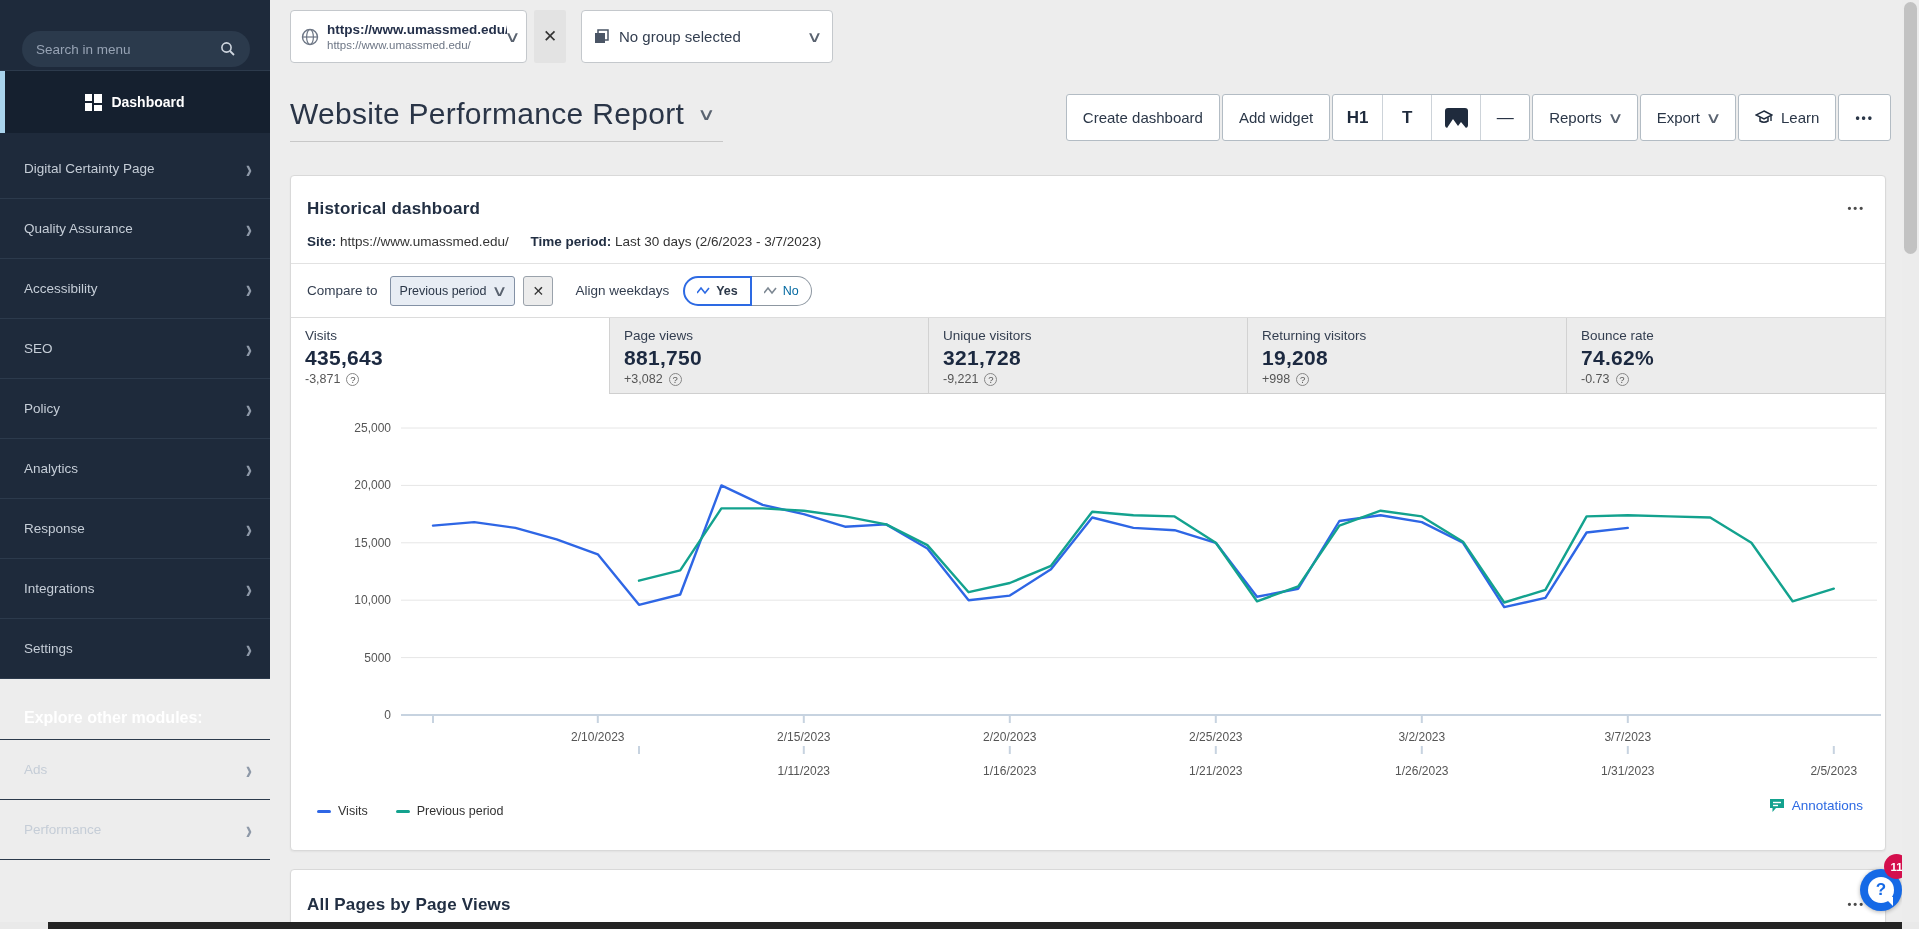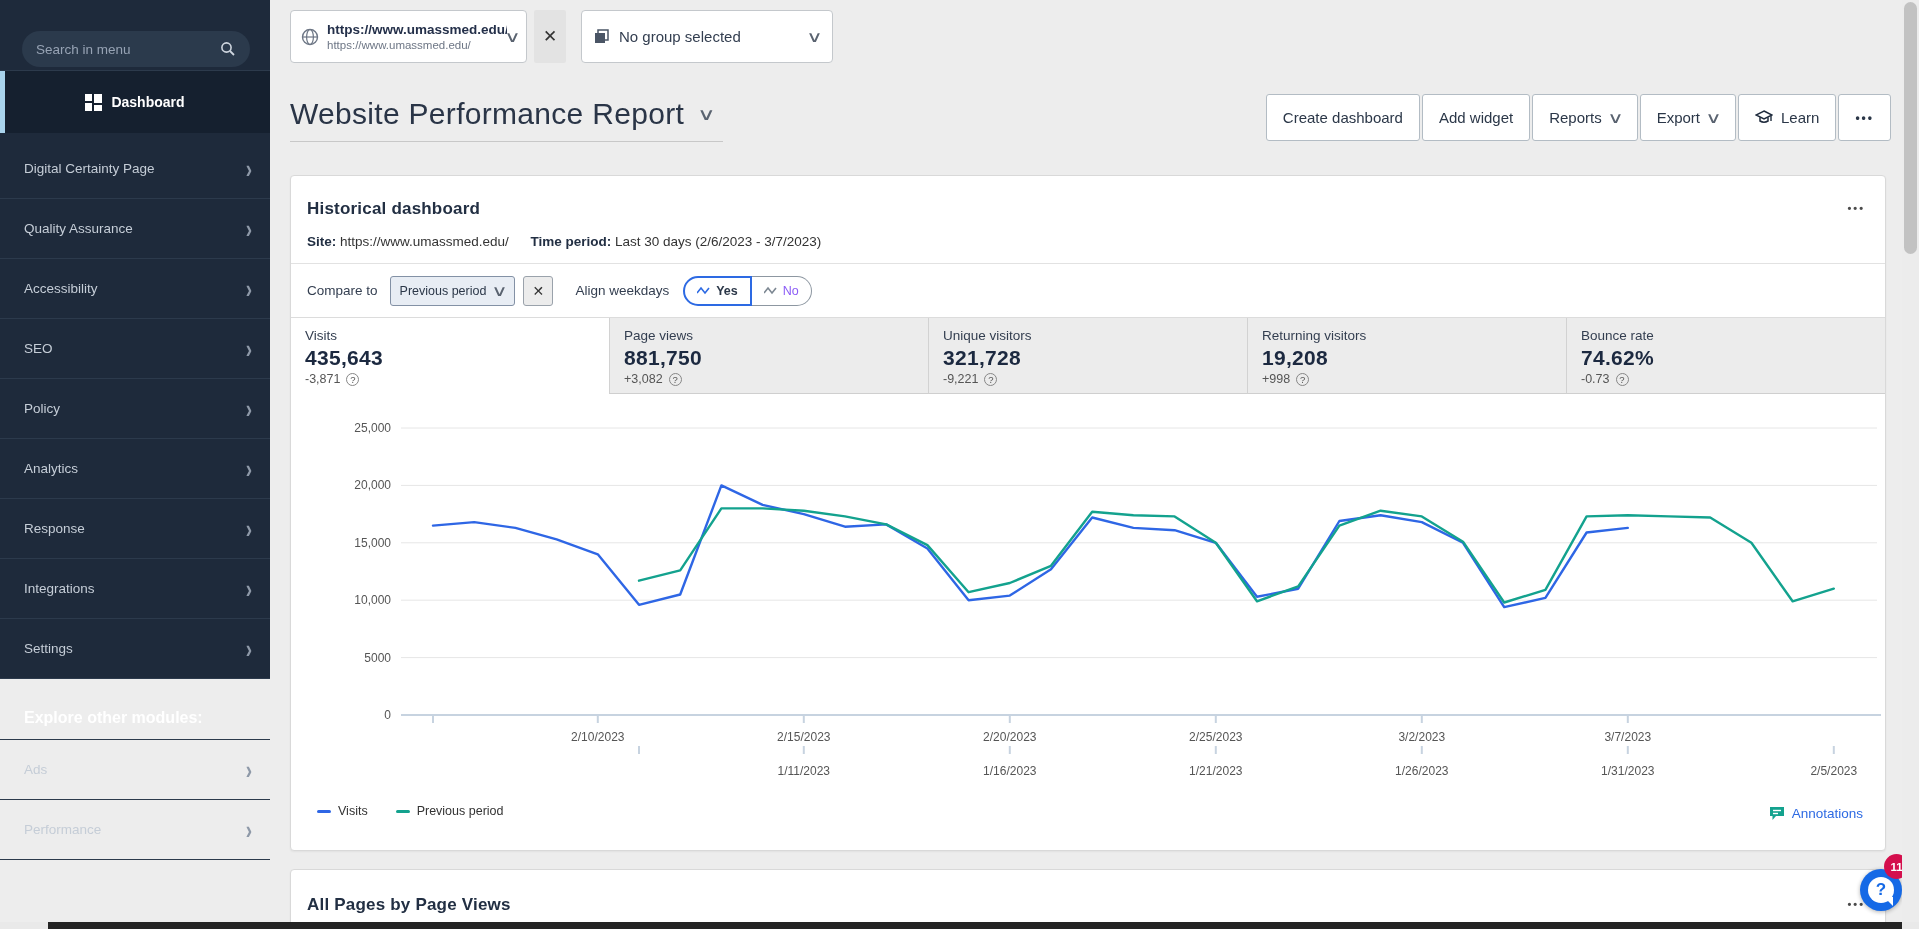--- a/index.html
+++ b/index.html
@@ -67,36 +67,36 @@
     display:flex; align-items:center; padding-left:16px; font-size:13.5px; color:#333e50; }
   .cmp-select { margin-left:12px; height:30px; background:#e8edf4; border:1px solid #8391a5; border-radius:3px;
     display:flex; align-items:center; gap:8px; padding:0 9px; font-size:12.5px; color:#2b3748; cursor:pointer; }
   .cmp-clear { margin-left:8px; width:30px; height:30px; background:#ececec; border:1px solid #9aa2ab;
     border-radius:3px; display:flex; align-items:center; justify-content:center; font-size:14px; color:#333; cursor:pointer; }
   .align-lbl { margin-left:22px; }
   .toggle { display:flex; margin-left:14px; }
   .tg { height:30px; display:flex; align-items:center; gap:6px; padding:0 12px; font-size:12.5px;
     color:#2b3748; cursor:pointer; background:#fff; }
   .tg-yes { border:2px solid #2d6ae3; border-radius:15px 0 0 15px; font-weight:bold; }
-  .tg-no { border:1px solid #8d97a1; border-left:none; border-radius:0 15px 15px 0; color:#8b5cf6; }
+  .tg-no { border:1px solid #8d97a1; border-left:none; border-radius:0 15px 15px 0; color:#0369a1; }
   
   .stats-row { position:absolute; left:0; top:141px; width:100%; height:77px; display:flex; border-top:1px solid #dcdcdc; }
   .stat-tab { flex:1; padding:10px 0 0 14px; cursor:pointer; }
   .stat-tab.unsel { background:#ececec; border-left:1px solid #d2d2d2; border-bottom:1px solid #cfcfcf; }
   .stat-label { font-size:13.5px; color:#333e50; }
   .stat-value { font-size:21px; font-weight:bold; color:#1c2940; margin-top:3px; letter-spacing:0.3px; }
   .stat-delta { font-size:12.5px; color:#555; margin-top:2px; display:flex; align-items:center; }
   .qmark { display:inline-block; width:13px; height:13px; border:1px solid #878787; border-radius:50%;
     font-size:9.5px; line-height:11px; text-align:center; color:#555; margin-left:6px; cursor:pointer; }
   .chart-svg { position:absolute; left:0; top:218px; }
   .legend { position:absolute; left:26px; top:628px; display:flex; gap:28px; font-size:12.5px; color:#333; }
   .legend-item { display:flex; align-items:center; gap:7px; }
   .swatch { width:14px; height:3px; border-radius:2px; }
   .annotations { position:absolute; right:22px; top:622px; display:flex; align-items:flex-start; gap:7px;
-    font-size:13.5px; color:#2d6ae3; cursor:pointer;margin-top:8px; }
+    font-size:13.5px; color:#2d6ae3; cursor:pointer; }
   
   .pages-card { left:290px; top:869px; width:1596px; height:80px; }
   .pages-head { position:absolute; left:16px; top:25px; }
   
   .badge { position:absolute; left:1884px; top:854px; width:25px; height:25px; border-radius:50%;
     background:#d40f4d; color:#fff; font-size:11.5px; font-weight:bold; display:flex; align-items:center;
     justify-content:center; z-index:21; }
   .fab { position:absolute; left:1860px; top:869px; width:42px; height:42px; border-radius:50%;
     background:#1569e6; z-index:20; display:flex; align-items:center; justify-content:center; cursor:pointer;
     box-shadow:0 1px 4px rgba(0,0,0,0.3); }
@@ -214,20 +214,32 @@
   <span class="chev-down">∨</span>
 </div>
 
 <div class="page-title-wrap">
   <span class="page-title">Website Performance Report</span>
   <span class="chev-down" style="font-size:17px;">∨</span>
 </div>
 <div class="toolbar">
   <div class="tb-btn">Create dashboard</div>
   <div class="tb-btn">Add widget</div>
+  <div class="tb-group">
+    <div class="tb-cell">H1</div>
+    <div class="tb-cell">T</div>
+    <div class="tb-cell">
+      <span class="img-chip">
+        <svg width="23" height="12" viewBox="0 0 23 12">
+            <polygon points="2,12 8,3 13,10 16,6 21,12" fill="#fff"></polygon>
+          </svg>
+      </span>
+    </div>
+    <div class="tb-cell" style="font-weight:normal;">—</div>
+  </div>
   <div class="tb-btn">
     <span>Reports</span>
     <span class="chev-down">∨</span>
   </div>
   <div class="tb-btn">
     <span>Export</span>
     <span class="chev-down">∨</span>
   </div>
   <div class="tb-btn">
     <span>

